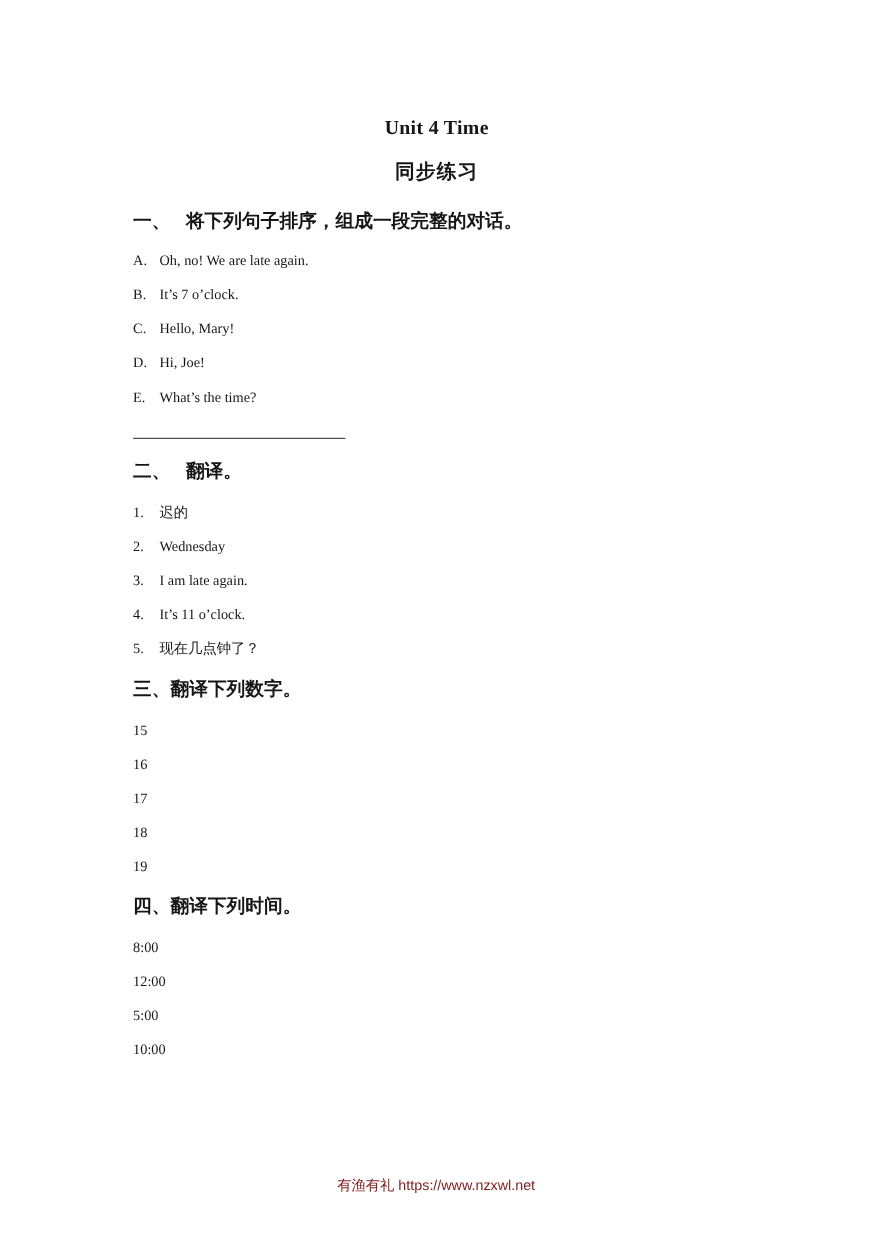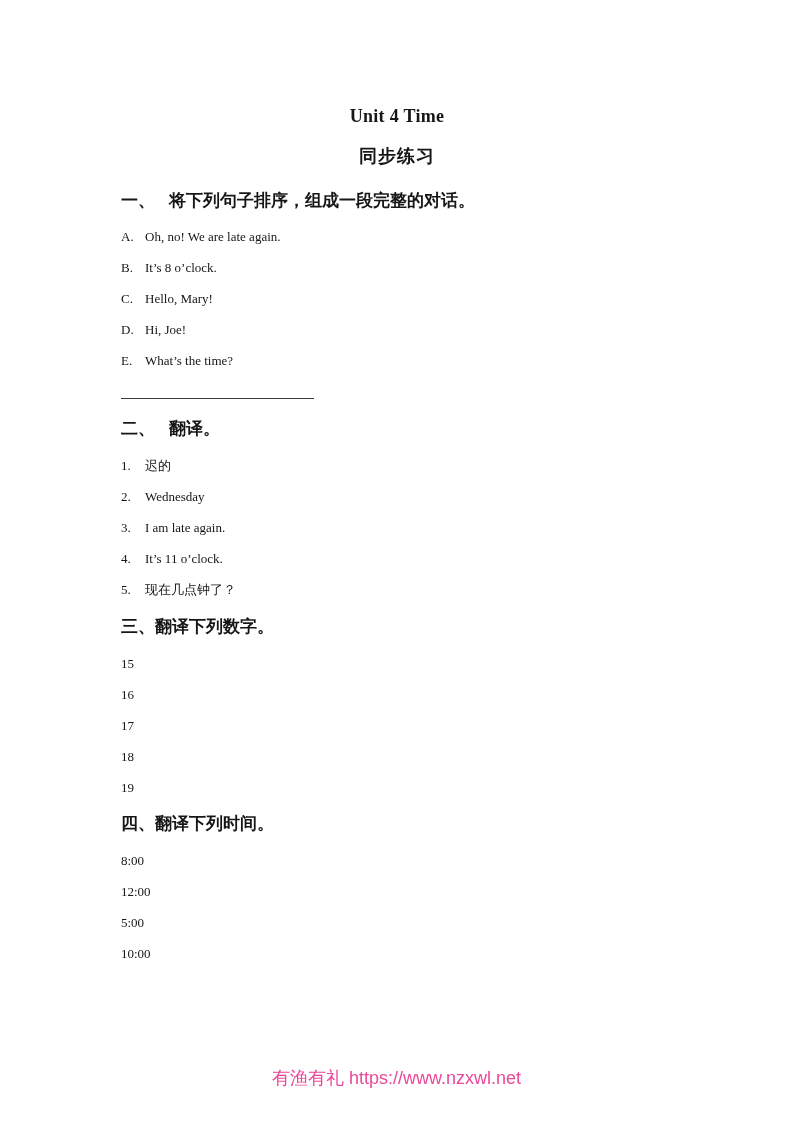--- a/index.html
+++ b/index.html
@@ -59,43 +59,43 @@
     height: 6px;
     border-bottom: 1.4px solid #3c3c3c;
   }
   .footer {
     position: absolute;
     left: 0;
     right: 0;
     top: 1066px;
     text-align: center;
     font-family: "Liberation Sans", "DejaVu Sans", sans-serif;
-    font-size: 18px;
+    font-size: 13px;
     line-height: 24px;
-    color: #ec4899;
+    color: #7f1d1d;
   }
 </style>
 </head>
 <body>
 
 <div class="page">
   <div class="content">
 
     <div class="doc-title t1">Unit 4 Time</div>
     <div class="doc-title t3">同步练习</div>
 
     <div class="sec-heading tabbed h-sec1">
       <span class="sec-no">一、</span><span class="sec-text">将下列句子排序，组成一段完整的对话。</span>
     </div>
     <ul class="list list1">
       <li class="row">
         <span class="item-label">A.</span><span>Oh, no! We are late again.</span>
       </li>
       <li class="row">
-        <span class="item-label">B.</span><span>It’s 8 o’clock.</span>
+        <span class="item-label">B.</span><span>It’s 7 o’clock.</span>
       </li>
       <li class="row">
         <span class="item-label">C.</span><span>Hello, Mary!</span>
       </li>
       <li class="row">
         <span class="item-label">D.</span><span>Hi, Joe!</span>
       </li>
       <li class="row">
         <span class="item-label">E.</span><span>What’s the time?</span>
       </li>

